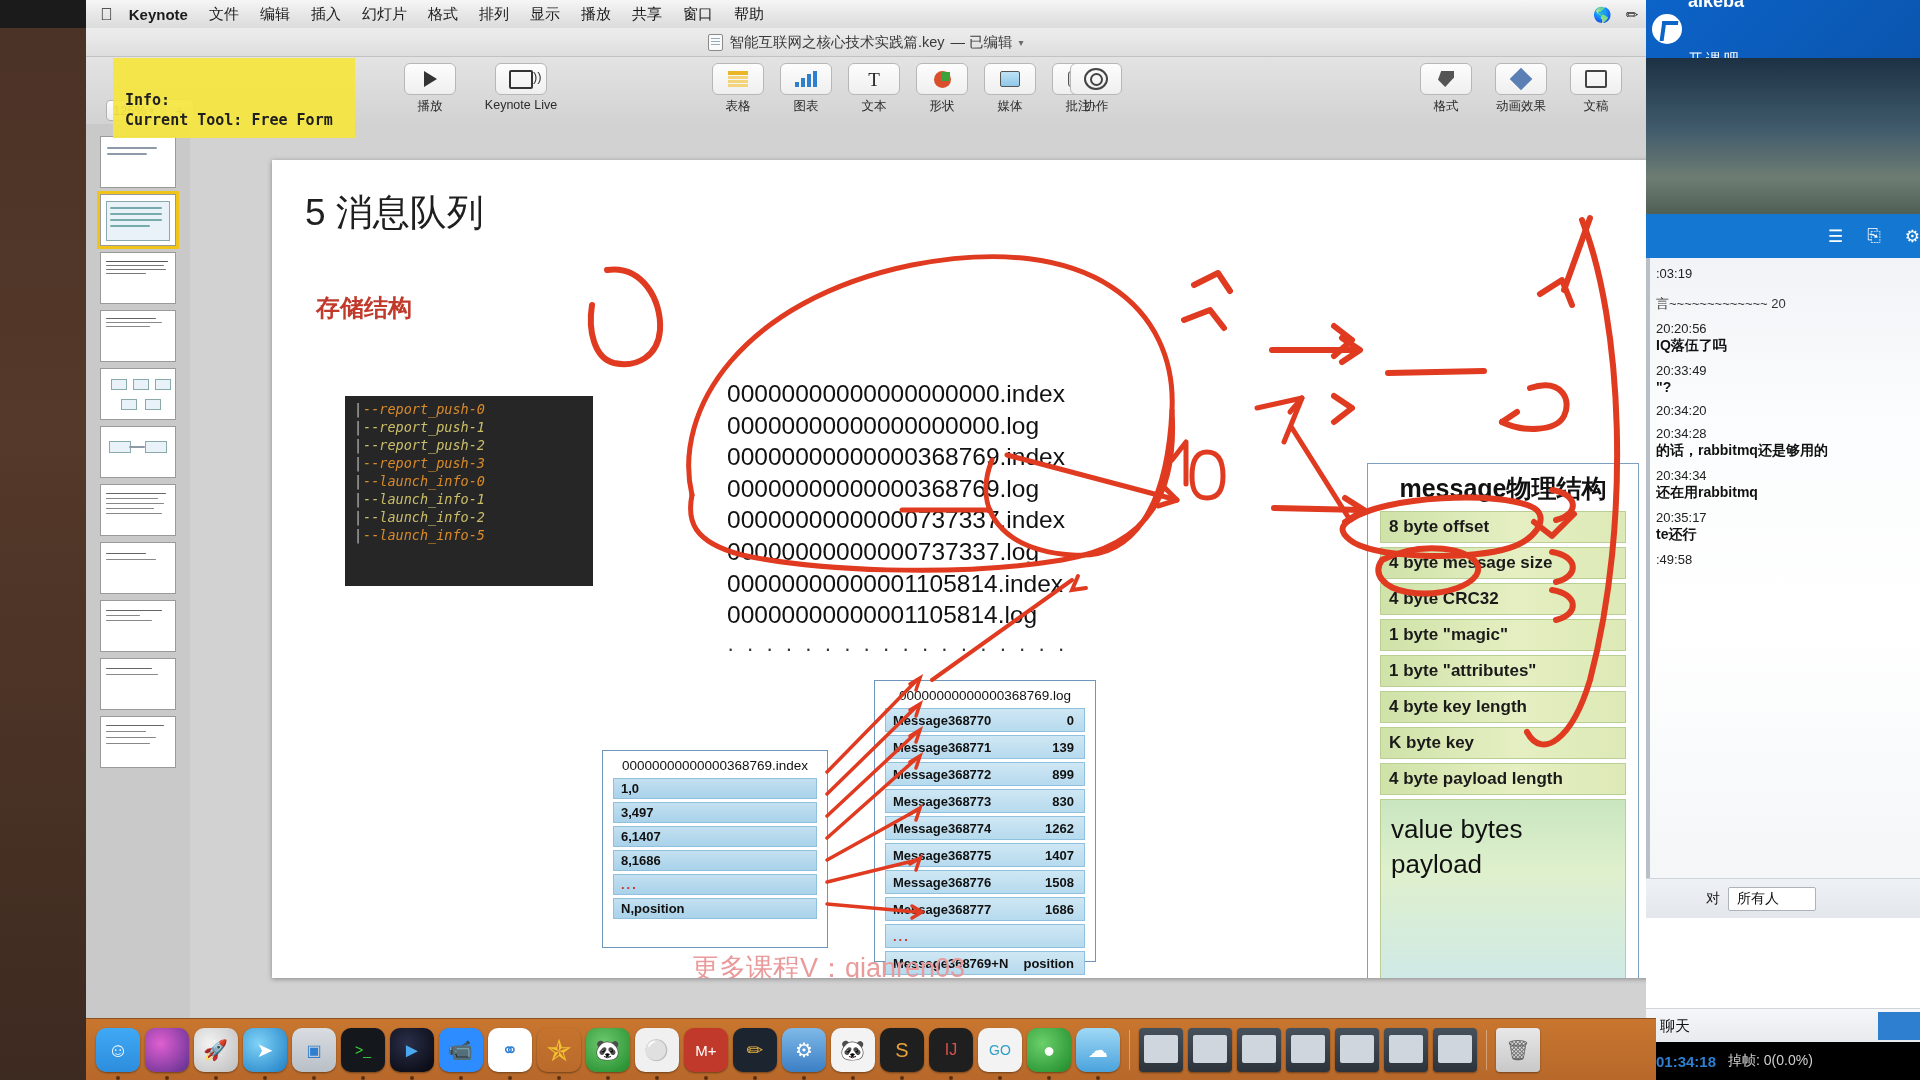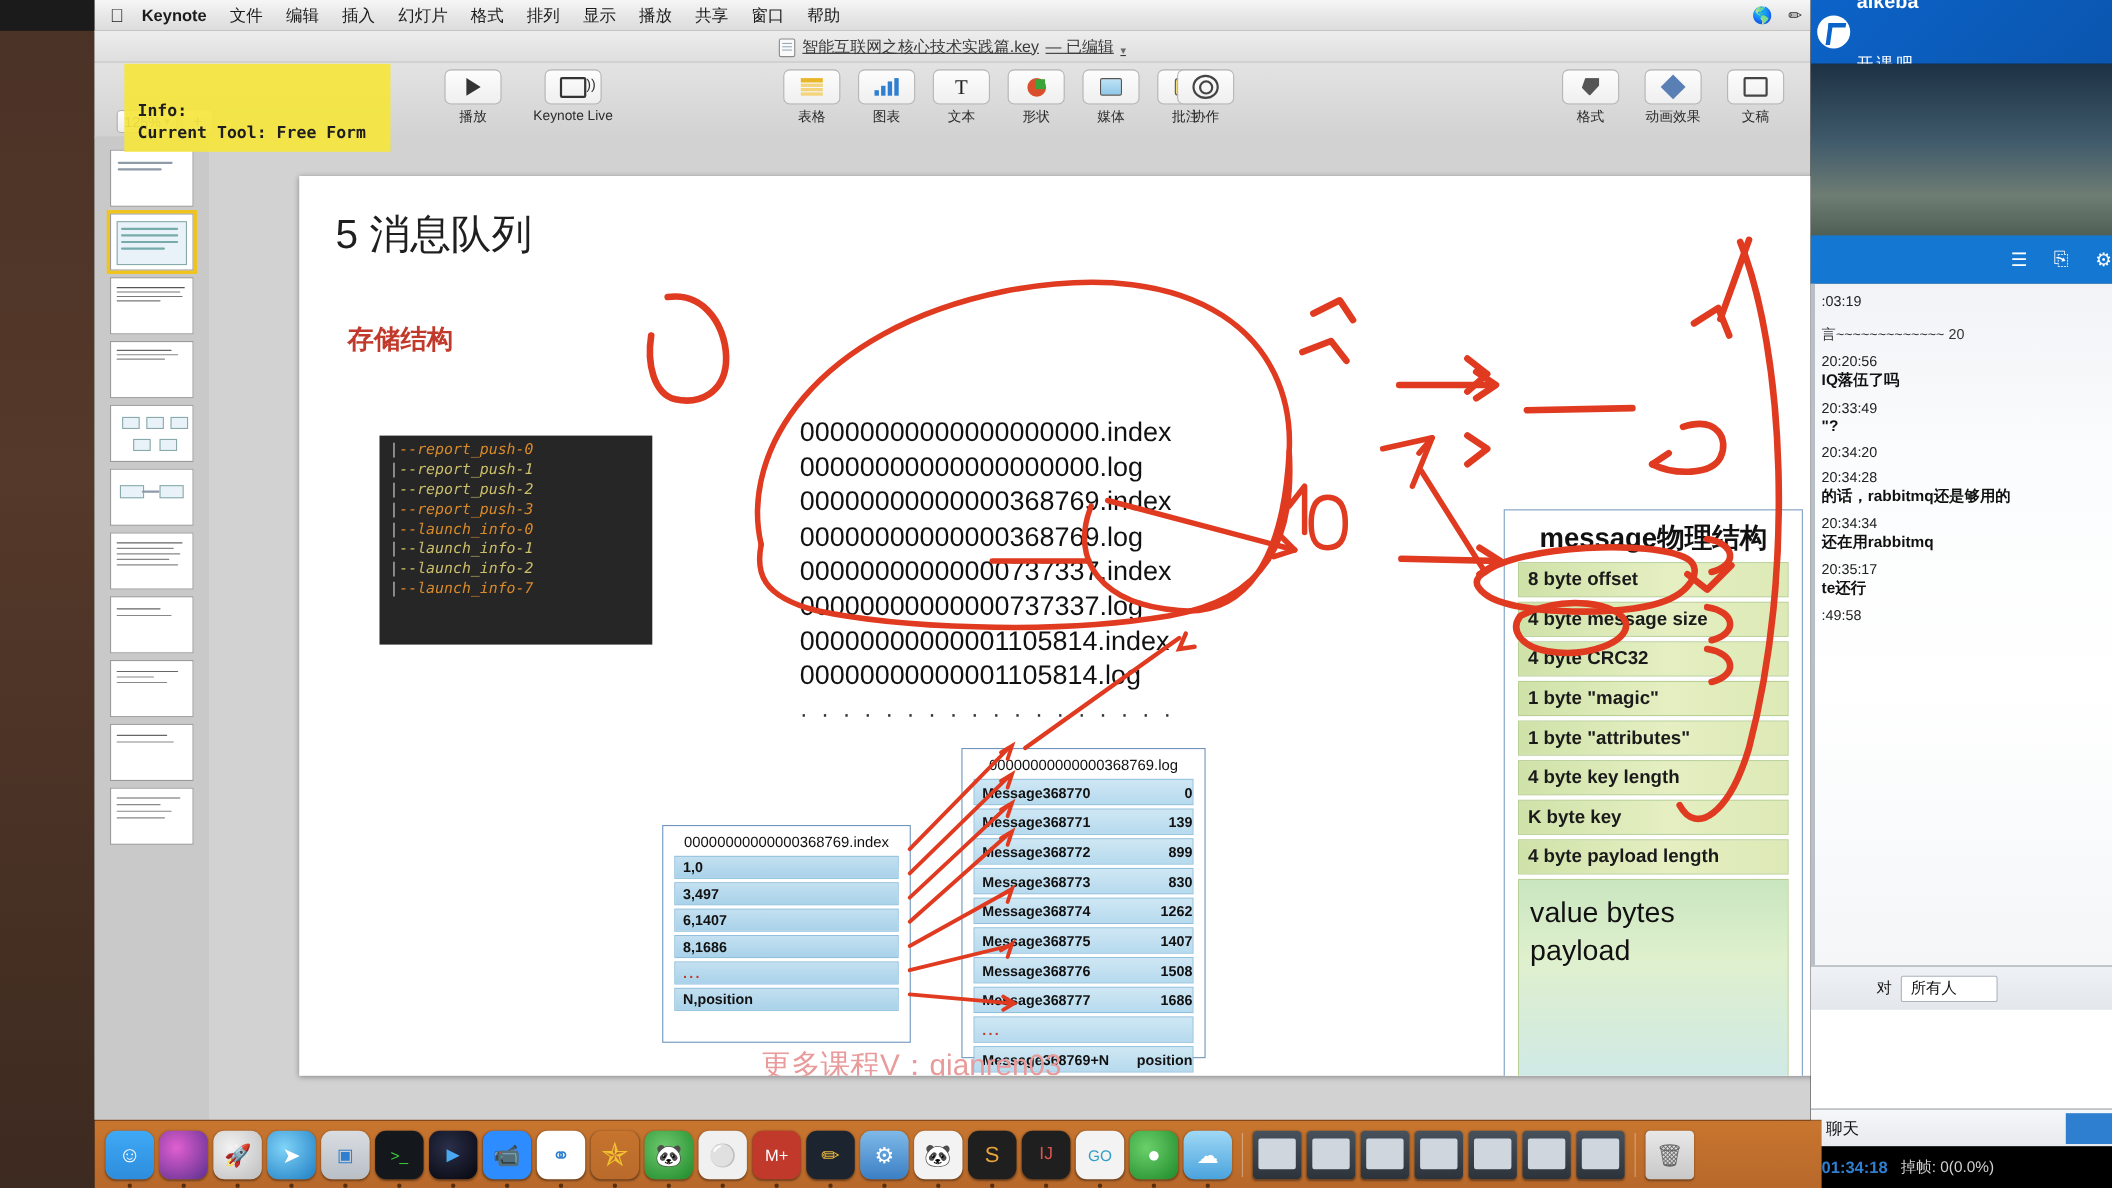--- a/index.html
+++ b/index.html
@@ -27,21 +27,21 @@
   .mb-batt:after{content:"";position:absolute;right:-4px;top:3.5px;width:2.5px;height:5px;background:#2b2b2b;border-radius:0 2px 2px 0;}
   .mb-batt i{position:absolute;left:1.5px;top:1.5px;bottom:1.5px;width:62%;background:#2b2b2b;display:block;border-radius:1px;}
   .mb-pct{font-size:14px;color:#1b1b1b;}
   .mb-ime{font-size:13px;border:1.5px solid #2b2b2b;padding:0 3px;line-height:16px;}
   .mb-date{font-size:14px;color:#1b1b1b;white-space:nowrap;}
 
   
   #kwin{position:absolute;left:86px;top:28px;width:1560px;height:990px;background:#d8d8d8;}
   #ktitlebar{position:relative;height:28px;background:linear-gradient(180deg,#ededed,#dedede);
      border-bottom:1px solid #c2c2c2;display:flex;align-items:center;justify-content:center;}
-  #ktitlebar .title{font-size:14.5px;color:#3a3a3a;display:flex;align-items:flex-end;gap:6px;text-decoration:underline;}
+  #ktitlebar .title{font-size:14.5px;color:#3a3a3a;display:flex;align-items:center;gap:6px;}
   .doc-ico{width:13px;height:15px;border:1px solid #8a8a8a;border-radius:2px;background:#fafafa;display:inline-block;position:relative;}
   .doc-ico:after{content:"";position:absolute;left:2px;top:3px;right:2px;height:1px;background:#9ab;box-shadow:0 3px 0 #9ab,0 6px 0 #9ab;}
   .chev{font-size:10px;color:#6a6a6a;}
 
   #ktoolbar{position:relative;height:68px;background:linear-gradient(180deg,#e3e3e3,#d2d2d2);border-bottom:1px solid #b6b6b6;}
   .tb-group{position:absolute;top:6px;display:flex;gap:4px;}
   .tb-item{width:64px;display:flex;flex-direction:column;align-items:center;gap:3px;cursor:default;}
   .tb-btn{width:50px;height:30px;border-radius:6px;background:linear-gradient(180deg,#fdfdfd,#efefef);
      border:1px solid #b7b7b7;display:flex;align-items:center;justify-content:center;}
   .tb-lbl{font-size:12.5px;color:#2b2b2b;white-space:nowrap;}
@@ -127,21 +127,21 @@
   #idxbox{position:absolute;left:330px;top:590px;width:224px;height:196px;background:#fff;border:1px solid #6f95bd;}
   #idxbox .bt{text-align:center;font-size:13.5px;color:#111;padding:7px 0 5px;font-weight:500;}
   .irow{margin:0 10px 3px;height:19px;display:flex;align-items:center;padding-left:7px;font-size:13px;
      font-weight:bold;color:#111;background:linear-gradient(180deg,#c3e0f0,#a9d2ea);border:1px solid #8fc0dd;}
   .irow.dots{color:#c0392b;letter-spacing:2px;}
 
   
   #logbox{position:absolute;left:602px;top:520px;width:220px;height:280px;background:#fff;border:1px solid #6f95bd;}
   #logbox .bt{text-align:center;font-size:13.5px;color:#111;padding:7px 0 5px;}
   .lrow{margin:0 10px 3px;height:22px;display:flex;align-items:center;justify-content:space-between;
-     padding:0 0 0 7px;font-size:13px;font-weight:bold;color:#111;
+     padding:0 10px 0 7px;font-size:13px;font-weight:bold;color:#111;
      background:linear-gradient(180deg,#cfe7f4,#b6daee);border:1px solid #8fc0dd;}
   .lrow.dots{color:#c0392b;letter-spacing:2px;justify-content:flex-start;}
 
   .s-foot{position:absolute;left:420px;top:790px;font-size:27px;color:#e99a9a;white-space:nowrap;}
 
   
   #ink{position:absolute;left:0;top:0;width:1455px;height:818px;pointer-events:none;}
 
   
   #cursor{position:absolute;left:1117px;top:530px;width:0;height:0;z-index:50;}
@@ -423,21 +423,21 @@
         <div class="s-sub">存储结构</div>
 
         <div id="codeblk">
           <div class="cl c-or">--report_push-0</div>
           <div class="cl c-ye">--report_push-1</div>
           <div class="cl c-ye">--report_push-2</div>
           <div class="cl c-or">--report_push-3</div>
           <div class="cl c-or">--launch_info-0</div>
           <div class="cl c-ye">--launch_info-1</div>
           <div class="cl c-ye">--launch_info-2</div>
-          <div class="cl c-or">--launch_info-7</div>
+          <div class="cl c-or">--launch_info-5</div>
         </div>
 
         <div id="filelist">
           <div class="fl">00000000000000000000.index</div>
           <div class="fl">00000000000000000000.log</div>
           <div class="fl">00000000000000368769.index</div>
           <div class="fl">00000000000000368769.log</div>
           <div class="fl">00000000000000737337.index</div>
           <div class="fl">00000000000000737337.log</div>
           <div class="fl">00000000000001105814.index</div>

